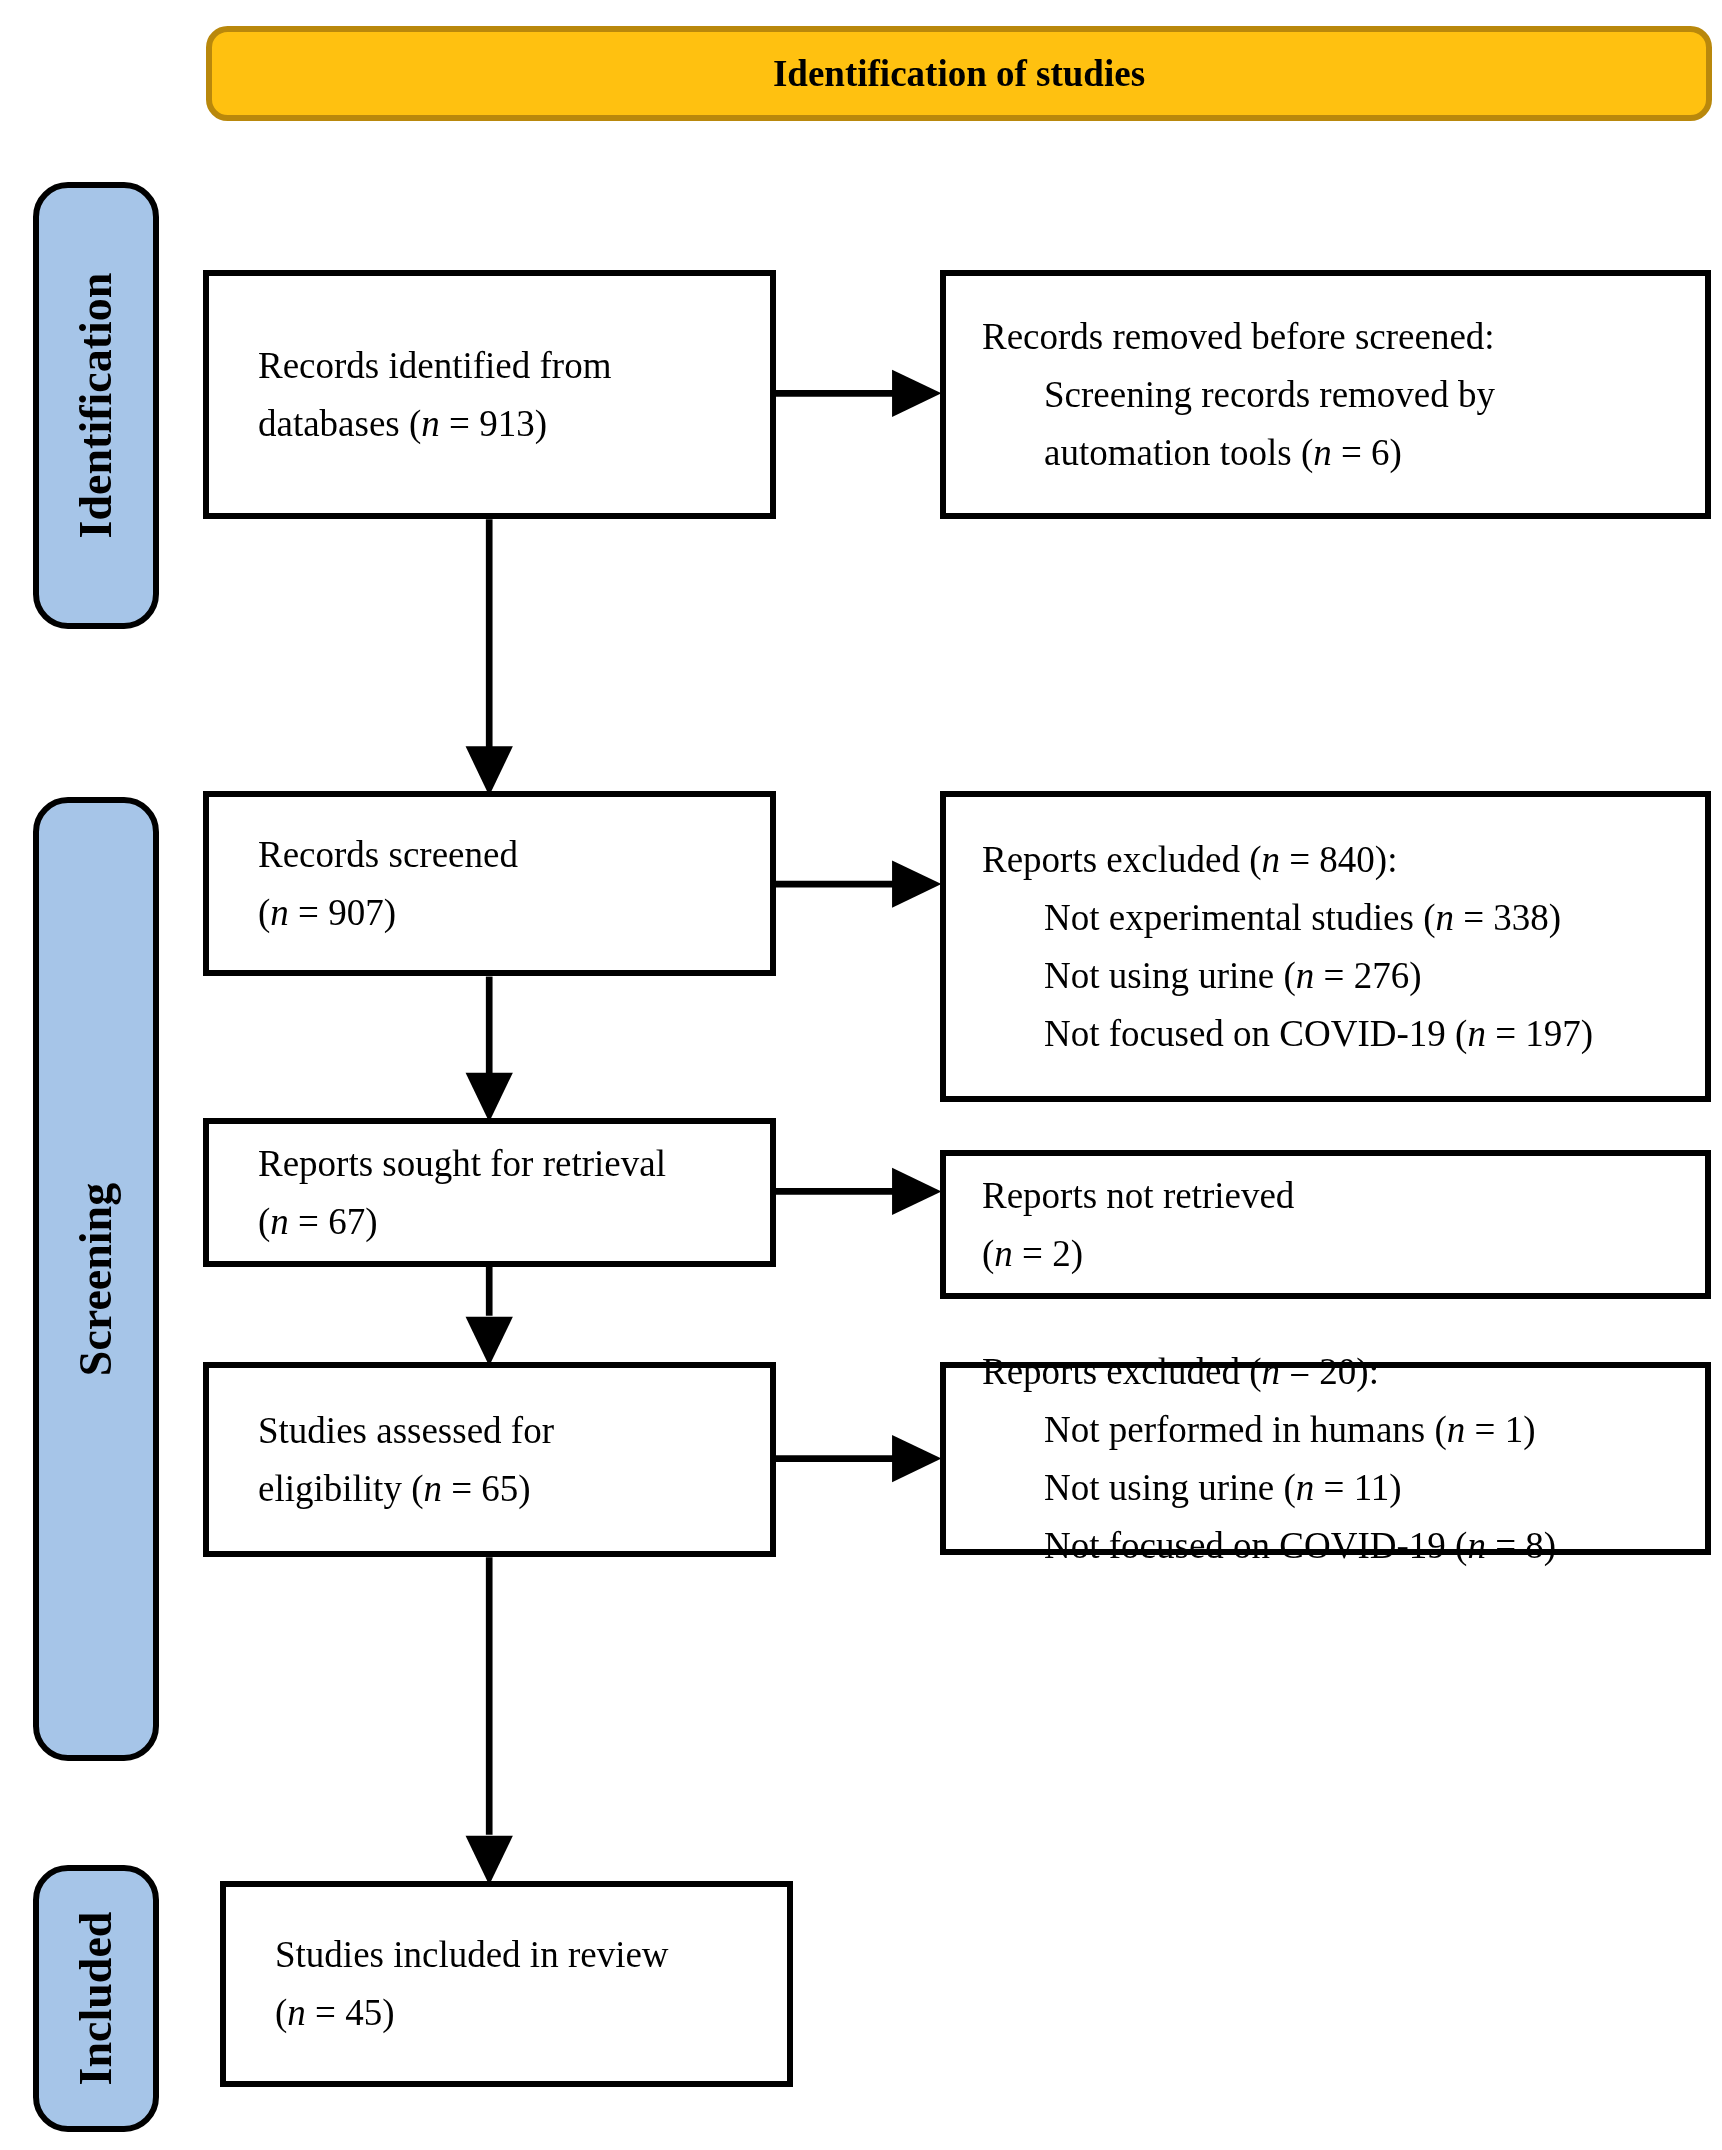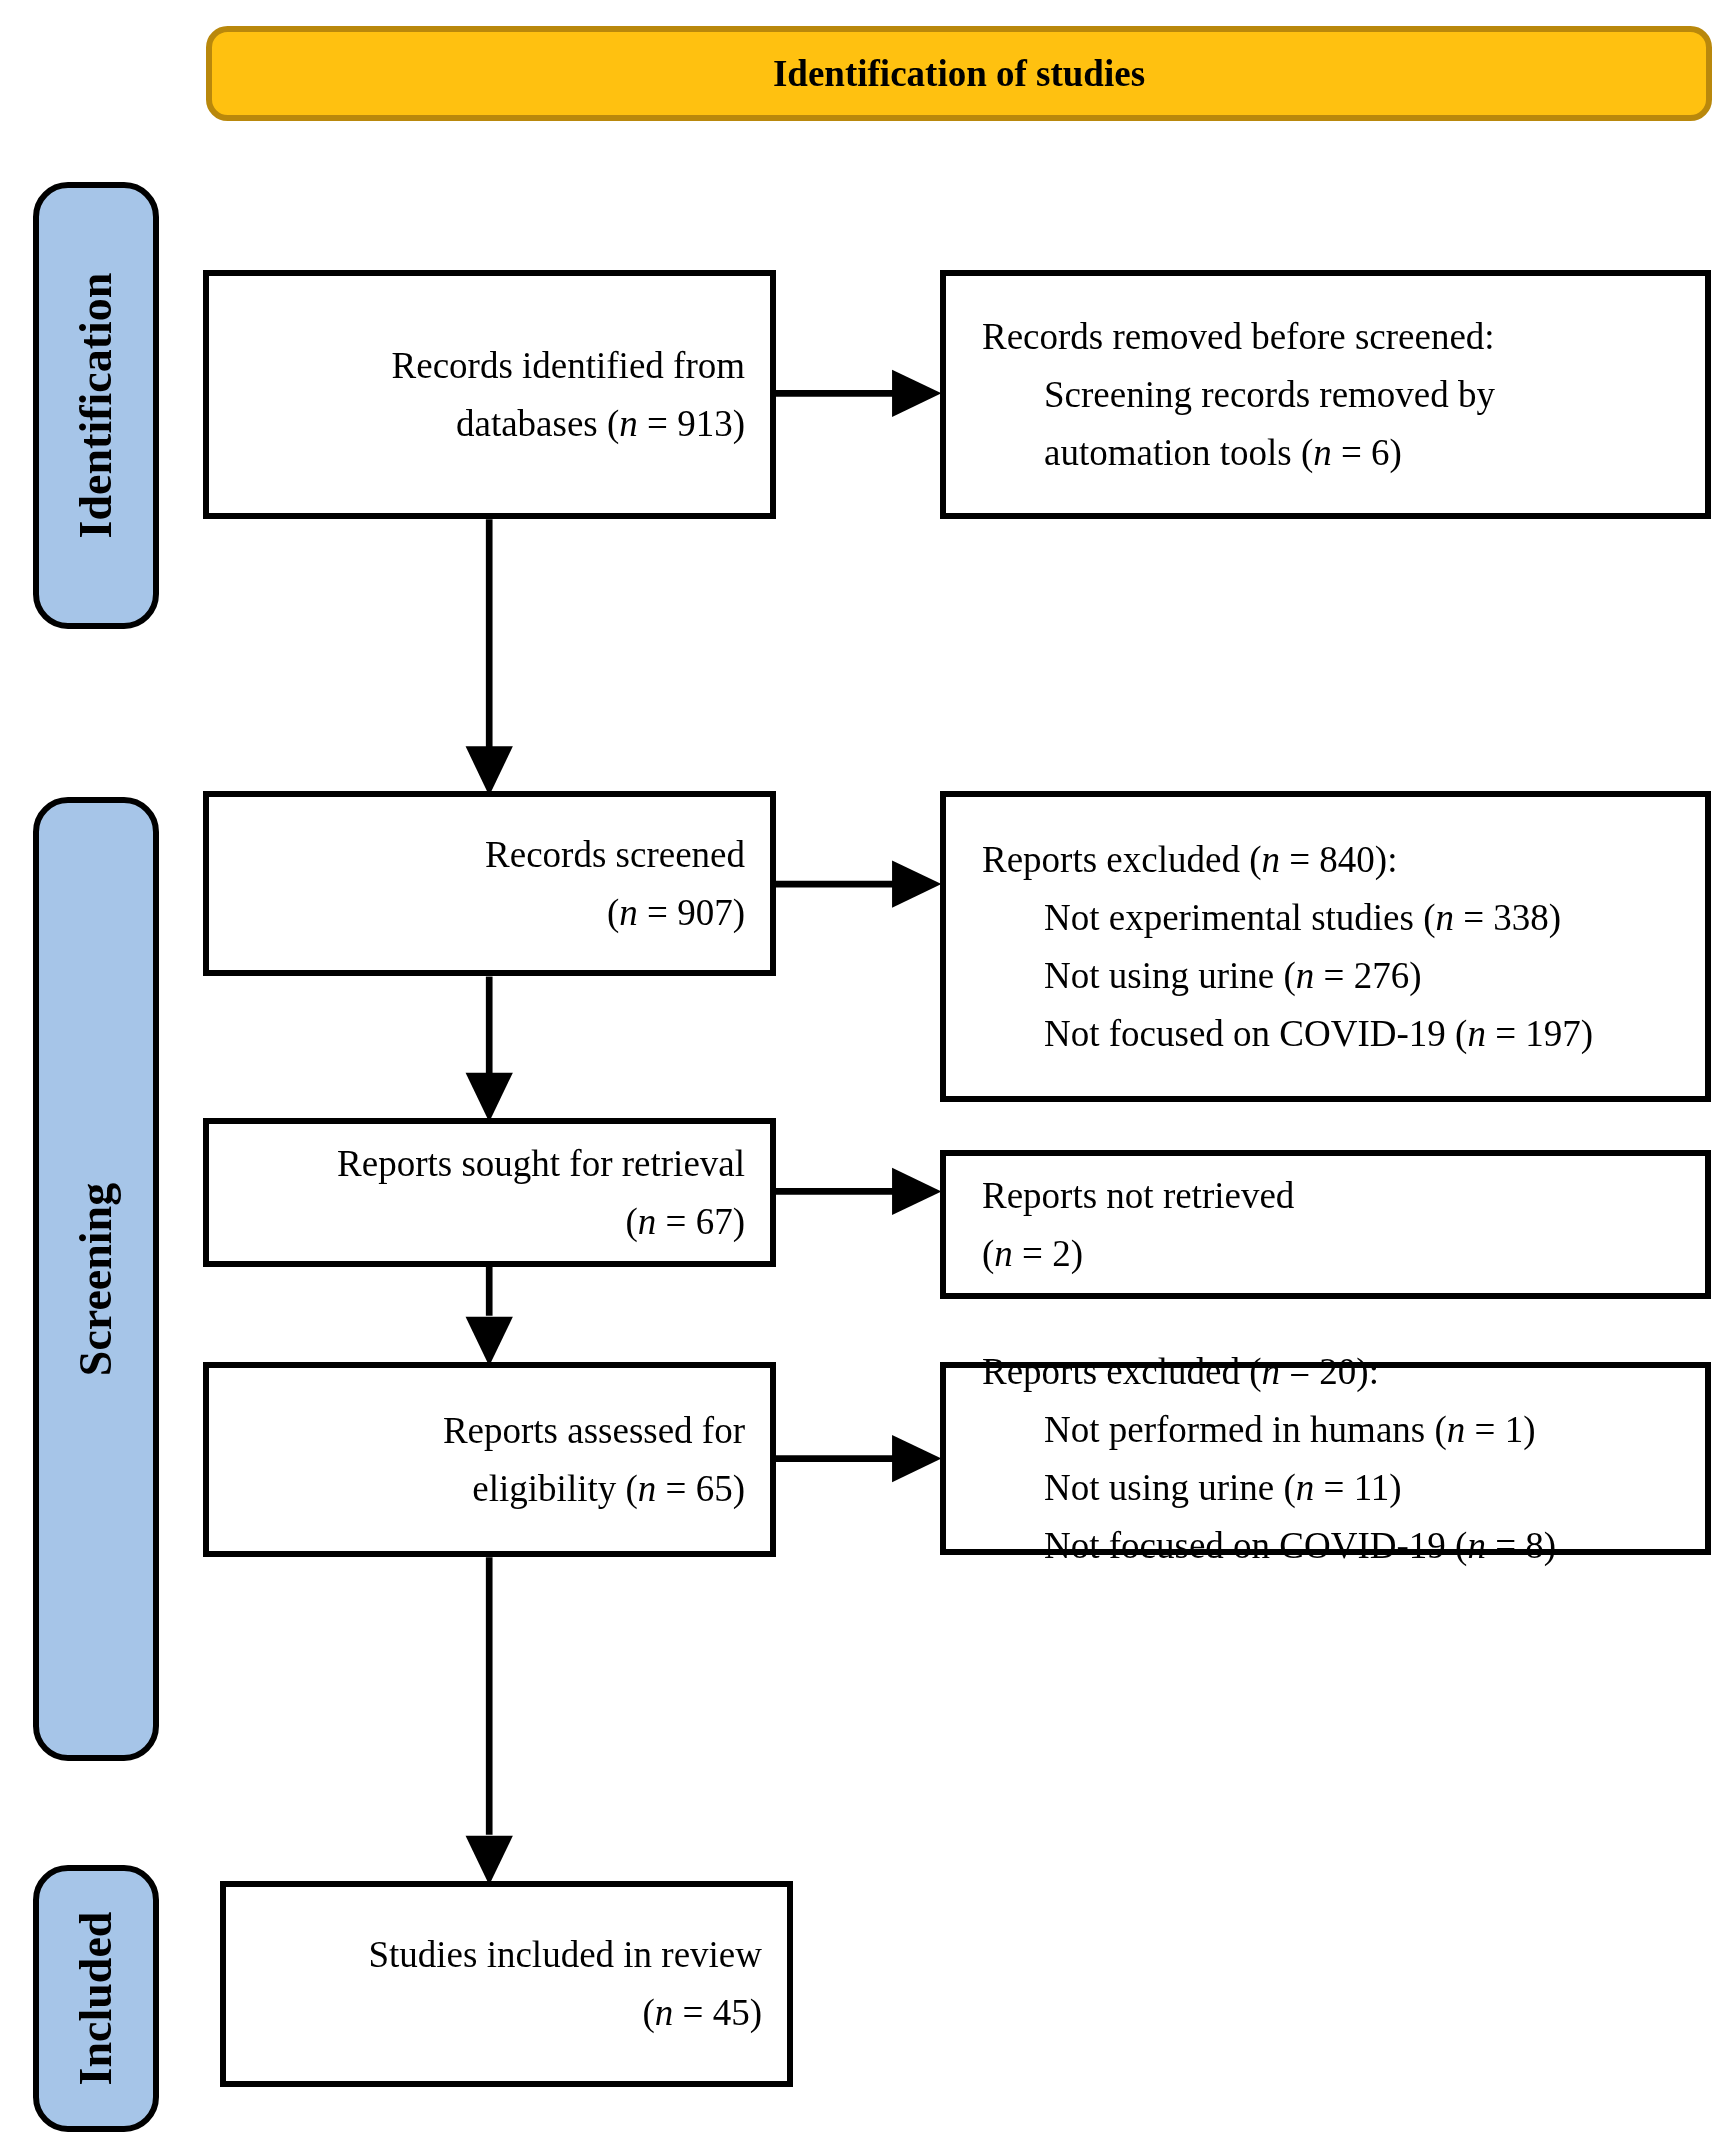--- a/index.html
+++ b/index.html
@@ -19,21 +19,21 @@
     background:#A6C5E8;border:6.7px solid #000;border-radius:35px;
     display:flex;align-items:center;justify-content:center;
   }
   .stage-text{transform:rotate(-90deg);white-space:nowrap;font-weight:bold;font-size:46px;}
 
   .box{
     position:absolute;background:#fff;border:6.2px solid #000;
     display:flex;flex-direction:column;justify-content:center;
     font-size:37px;line-height:58px;
   }
-  .left-col{left:203px;width:573px;padding-left:49px;padding-right:25px;text-align:right;}
+  .left-col{left:203px;width:573px;padding-left:49px;padding-right:25px;}
   .right-col{left:940px;width:771px;padding-left:36px;padding-right:7.7px;}
   .line{white-space:nowrap;}
   .indent{padding-left:62px;}
 
   svg.arrows{position:absolute;left:0;top:0;width:1722px;height:2151px;}
   svg.arrows line{stroke:#000;stroke-width:13;}
   svg.arrows polygon{fill:#000;}
 </style>
 </head>
 <body>
@@ -98,21 +98,21 @@
     <div class="line">Records screened</div>
     <div class="line">(<i>n</i> = 907)</div>
   </div>
 
   <div class="box left-col" style="top:1118px;height:149px;">
     <div class="line">Reports sought for retrieval</div>
     <div class="line">(<i>n</i> = 67)</div>
   </div>
 
   <div class="box left-col" style="top:1362px;height:195px;">
-    <div class="line">Reports assessed for</div>
+    <div class="line">Studies assessed for</div>
     <div class="line">eligibility (<i>n</i> = 65)</div>
   </div>
 
   <div class="box left-col" style="top:1881px;height:206px;margin-left:17px;">
     <div class="line">Studies included in review</div>
     <div class="line">(<i>n</i> = 45)</div>
   </div>
 
   <div class="box right-col" style="top:270px;height:249px;">
     <div class="line">Records removed before screened:</div>

